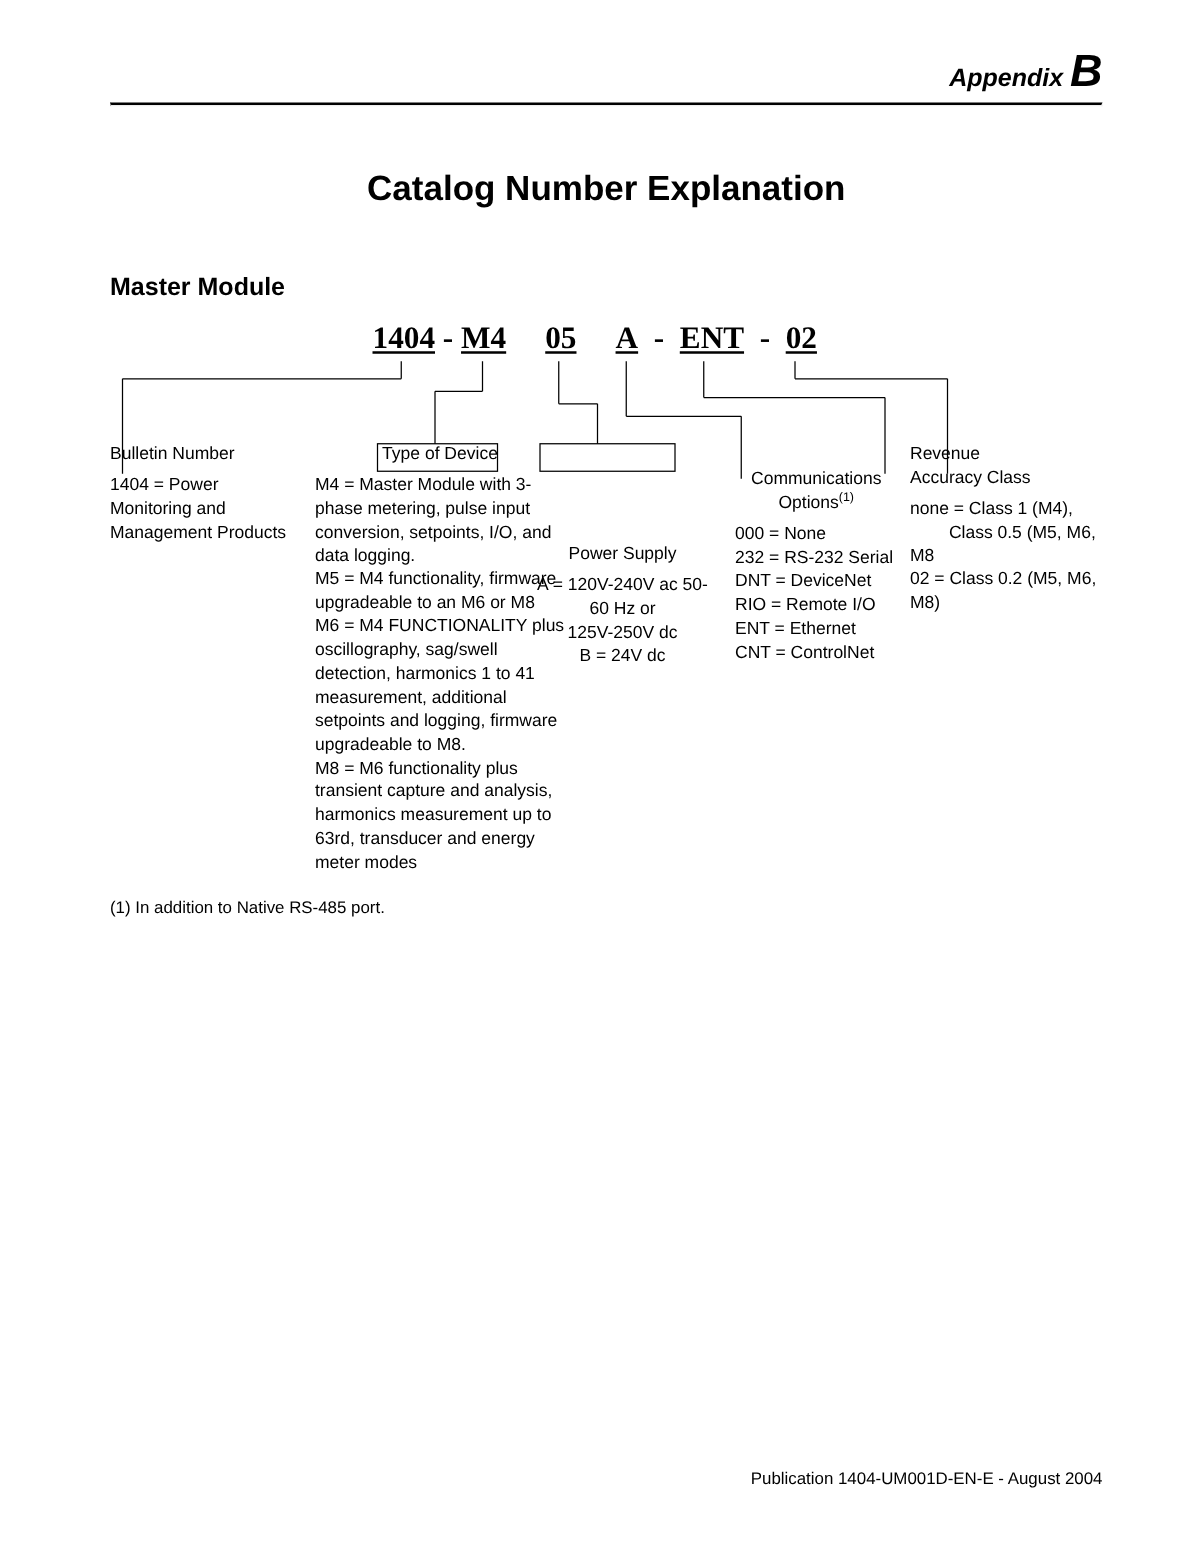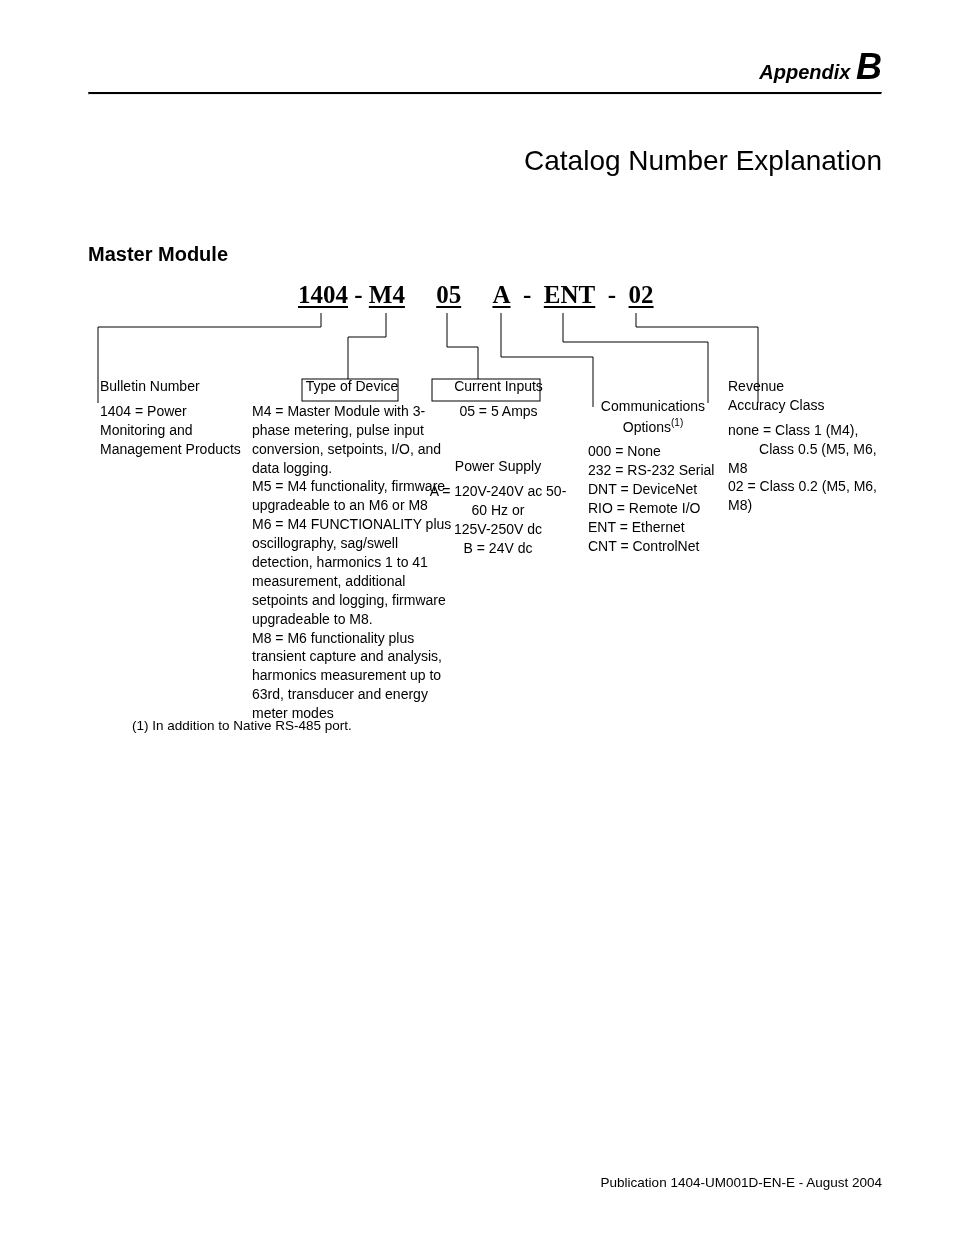--- a/index.html
+++ b/index.html
@@ -7,21 +7,21 @@
     padding: 0;
     background: #fff;
     font-family: Helvetica, Arial, sans-serif;
     color: #000;
     width: 954px;
     height: 1235px;
     position: relative;
     box-sizing: border-box;
   }
   .page {
-    padding: 46px 72px 0 88px;
+    padding: 36px 72px 0 88px;
     position: relative;
     height: 100%;
     box-sizing: border-box;
   }
   .appendix {
     text-align: right;
     font-style: italic;
     font-weight: bold;
     font-size: 20px;
     padding-bottom: 4px;
@@ -30,25 +30,25 @@
     font-style: italic;
     font-size: 36px;
     font-weight: bold;
     vertical-align: baseline;
   }
   .hr {
     border-top: 2.5px solid #000;
     margin: 0;
   }
   .title {
-    text-align: right;
+    text-align: center;
     font-size: 28px;
-    font-weight: normal;
+    font-weight: bold;
     margin-top: 50px;
-    margin-bottom: 66px;
+    margin-bottom: 52px;
   }
   .section {
     font-size: 20px;
     font-weight: bold;
     margin-bottom: 15px;
     margin-top: 21px;
   }
   .diagram {
     position: relative;
     height: 400px;
@@ -79,32 +79,31 @@
   .col {
     position: absolute;
     top: 96px;
     font-size: 14px;
     line-height: 1.35;
   }
   .col-head {
     display: block;
     margin-bottom: 6px;
   }
-  .col1 { left: 12px;   width: 150px; }
+  .col1 { left: 0px;   width: 150px; }
   .col2 { left: 164px; width: 200px; }
   .col3 { left: 348px; width: 125px; text-align: center; }
   .col4 { left: 340px; width: 140px; top: 176px; text-align: center; }
   .col5 { left: 500px; width: 130px; }
   .col6 { left: 640px; width: 170px; }
   .footnote {
     position: absolute;
     left: 88px;
     top: 718px;
     font-size: 13.5px;
-    margin-left: 44px;
   }
   .pub {
     position: absolute;
     right: 72px;
     bottom: 45px;
     font-size: 13.5px;
   }
   sup { font-size: 10px; }
 </style>
 </head>
@@ -166,24 +165,20 @@
     </div>
 
     <div class="col col2">
       <span class="col-head" style="text-align:center; display:block;">Type of Device</span>
       <span style="white-space:pre-line">M4 = Master Module with 3-phase metering, pulse input conversion, setpoints, I/O, and data logging.
 M5 = M4 functionality, firmware upgradeable to an M6 or M8
 M6 = M4 FUNCTIONALITY plus oscillography, sag/swell detection, harmonics 1 to 41 measurement, additional setpoints and logging, firmware upgradeable to M8.
 M8 = M6 functionality plus transient capture and analysis, harmonics measurement up to 63rd, transducer and energy meter modes</span>
     </div>
 
-    <div class="col col3">
-      <span class="col-head">Current Inputs</span>
-      <span>05 = 5 Amps</span>
-    </div>
 
     <div class="col col4">
       <span class="col-head">Power Supply</span>
       <span style="white-space:pre-line">A = 120V-240V ac 50-60 Hz or
 125V-250V dc
 B = 24V dc</span>
     </div>
 
     <div class="col col5">
       <span class="col-head" style="text-align:center; display:block;margin-top:20px;">

